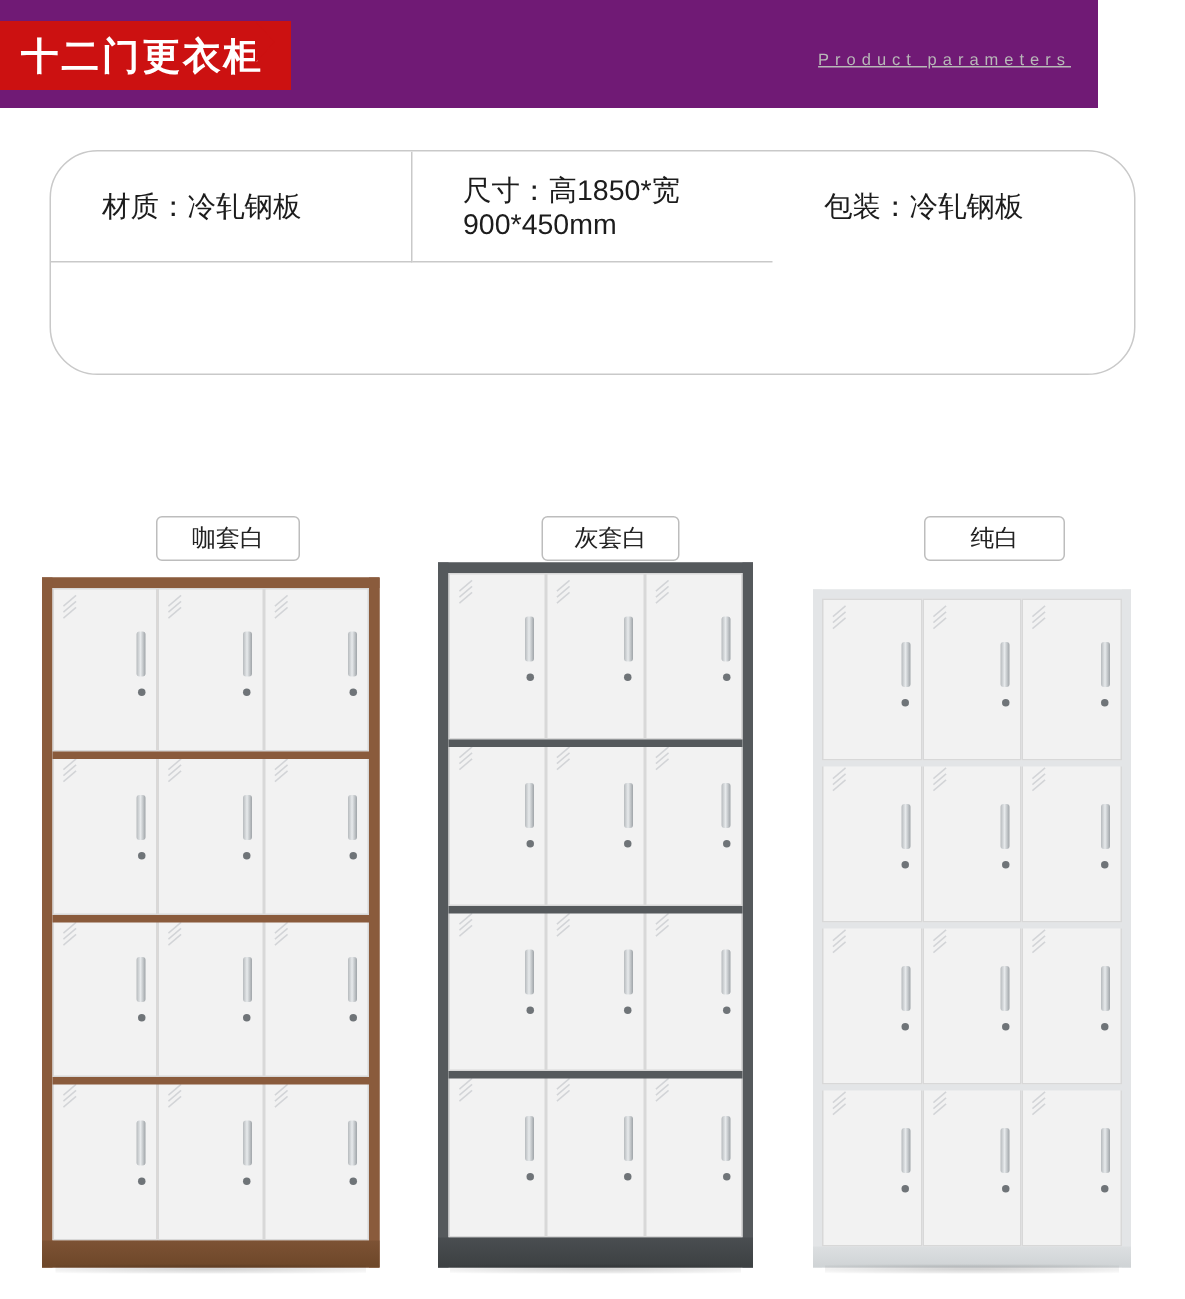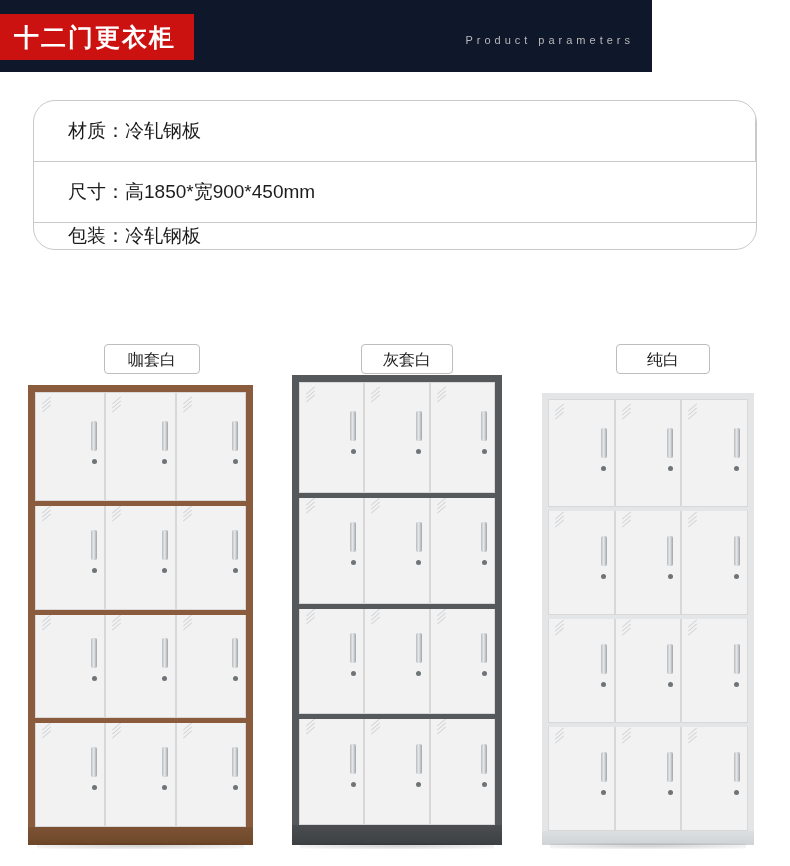--- a/index.html
+++ b/index.html
@@ -11,23 +11,23 @@
     height: 866px;
     background: #ffffff;
     font-family: "Liberation Sans", sans-serif;
     overflow: hidden;
     position: relative;
   }
 
   
   .header {
     position: relative;
-    width: 652px;
+    width: 732px;
     height: 72px;
-    background: #0f172a;
+    background: #701a75;
     overflow: hidden;
   }
   .header-tag {
     position: absolute;
     left: 0;
     top: 14px;
     height: 46px;
     background: #cc1111;
     color: #ffffff;
     font-size: 25px;
@@ -48,38 +48,39 @@
     border-top: 14px solid transparent;
     border-bottom: 14px solid transparent;
   }
   .header-right {
     position: absolute;
     right: 18px;
     top: 34px;
     color: #b8b8b8;
     font-size: 11px;
     letter-spacing: 4px;
+    text-decoration: underline;
   }
 
   
   .param-wrap {
     position: absolute;
     left: 33px;
     top: 100px;
     width: 724px;
     height: 150px;
   }
   .param-table {
     width: 100%;
     height: 100%;
     border: 1px solid #c9c9c9;
-    border-radius: 22px;
+    border-radius: 32px;
     box-sizing: border-box;
     display: grid;
-    grid-template-columns: 1fr;
+    grid-template-columns: 1fr 1fr 1fr;
     grid-template-rows: 1fr 1fr;
     overflow: hidden;
   }
   .param-cell {
     display: flex;
     align-items: center;
     padding-left: 34px;
     font-size: 19px;
     color: #1c1c1c;
     box-sizing: border-box;

